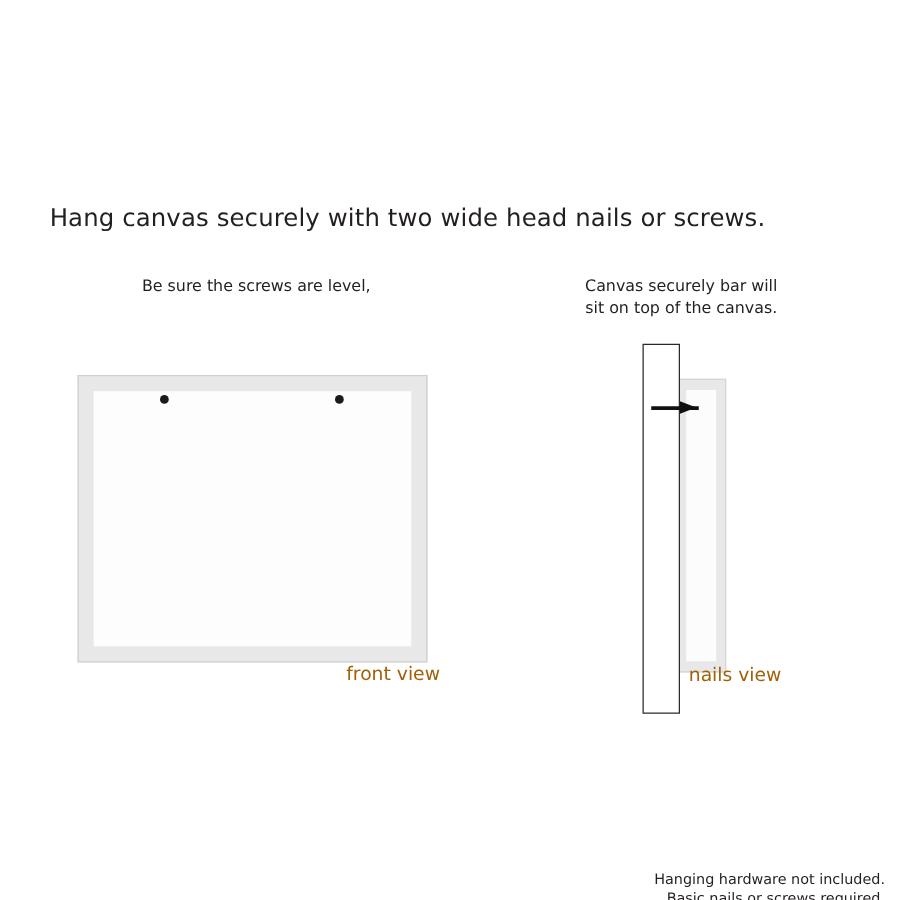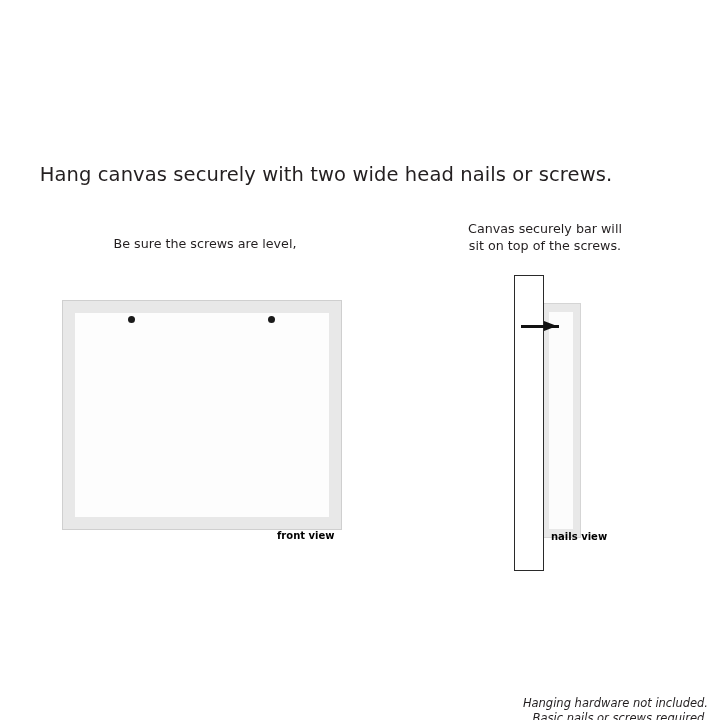--- a/index.html
+++ b/index.html
@@ -42,21 +42,20 @@
     position: absolute;
     font-size: 12.7px;
     line-height: 17px;
     text-align: center;
     color: #231f20;
   }
   .caption-left {
     left: 45px;
     top: 220px;
     width: 320px;
-    margin-top: 15px;
   }
   .caption-right {
     left: 420px;
     top: 220px;
     width: 250px;
   }
   .caption .cap-line { display: block; }
 
   
   .front-frame {
@@ -82,24 +81,23 @@
     width: 7px;
     height: 7px;
     border-radius: 50%;
     background: #1a1a1a;
   }
   .screw-left  { left: 128px; top: 316px; }
   .screw-right { left: 268px; top: 316px; }
 
   .view-label {
     position: absolute;
-    font-size: 10px;
-    color: #000000;
+    font-size: 15px;
+    color: #a16207;
     white-space: nowrap;
-    font-weight: bold;
   }
   .label-front { left: 277px; top: 530px; }
   .label-side  { left: 551px; top: 531px; }
 
   
   .side-canvas {
     position: absolute;
     left: 541px;
     top: 303px;
     width: 40px;
@@ -149,36 +147,36 @@
   .footer-note {
     position: absolute;
     right: 12px;
     top: 696px;
     width: 330px;
     text-align: right;
     font-size: 11.5px;
     line-height: 15px;
     color: #231f20;
   }
-  .footer-note .fn-line { display: block; font-style: italic; }
+  .footer-note .fn-line { display: block; }
 </style>
 </head>
 <body>
 
 <div class="stage">
 
   <div class="headline">Hang canvas securely with two wide head nails or screws.</div>
 
   <div class="caption caption-left">
     <span class="cap-line">Be sure the screws are level,</span>
   </div>
 
   <div class="caption caption-right">
     <span class="cap-line">Canvas securely bar will</span>
-    <span class="cap-line">sit on top of the screws.</span>
+    <span class="cap-line">sit on top of the canvas.</span>
   </div>
 
   <div class="front-frame">
     <div class="front-inner"></div>
   </div>
   <div class="screw-dot screw-left"></div>
   <div class="screw-dot screw-right"></div>
   <div class="view-label label-front">front view</div>
 
   <div class="side-canvas">

